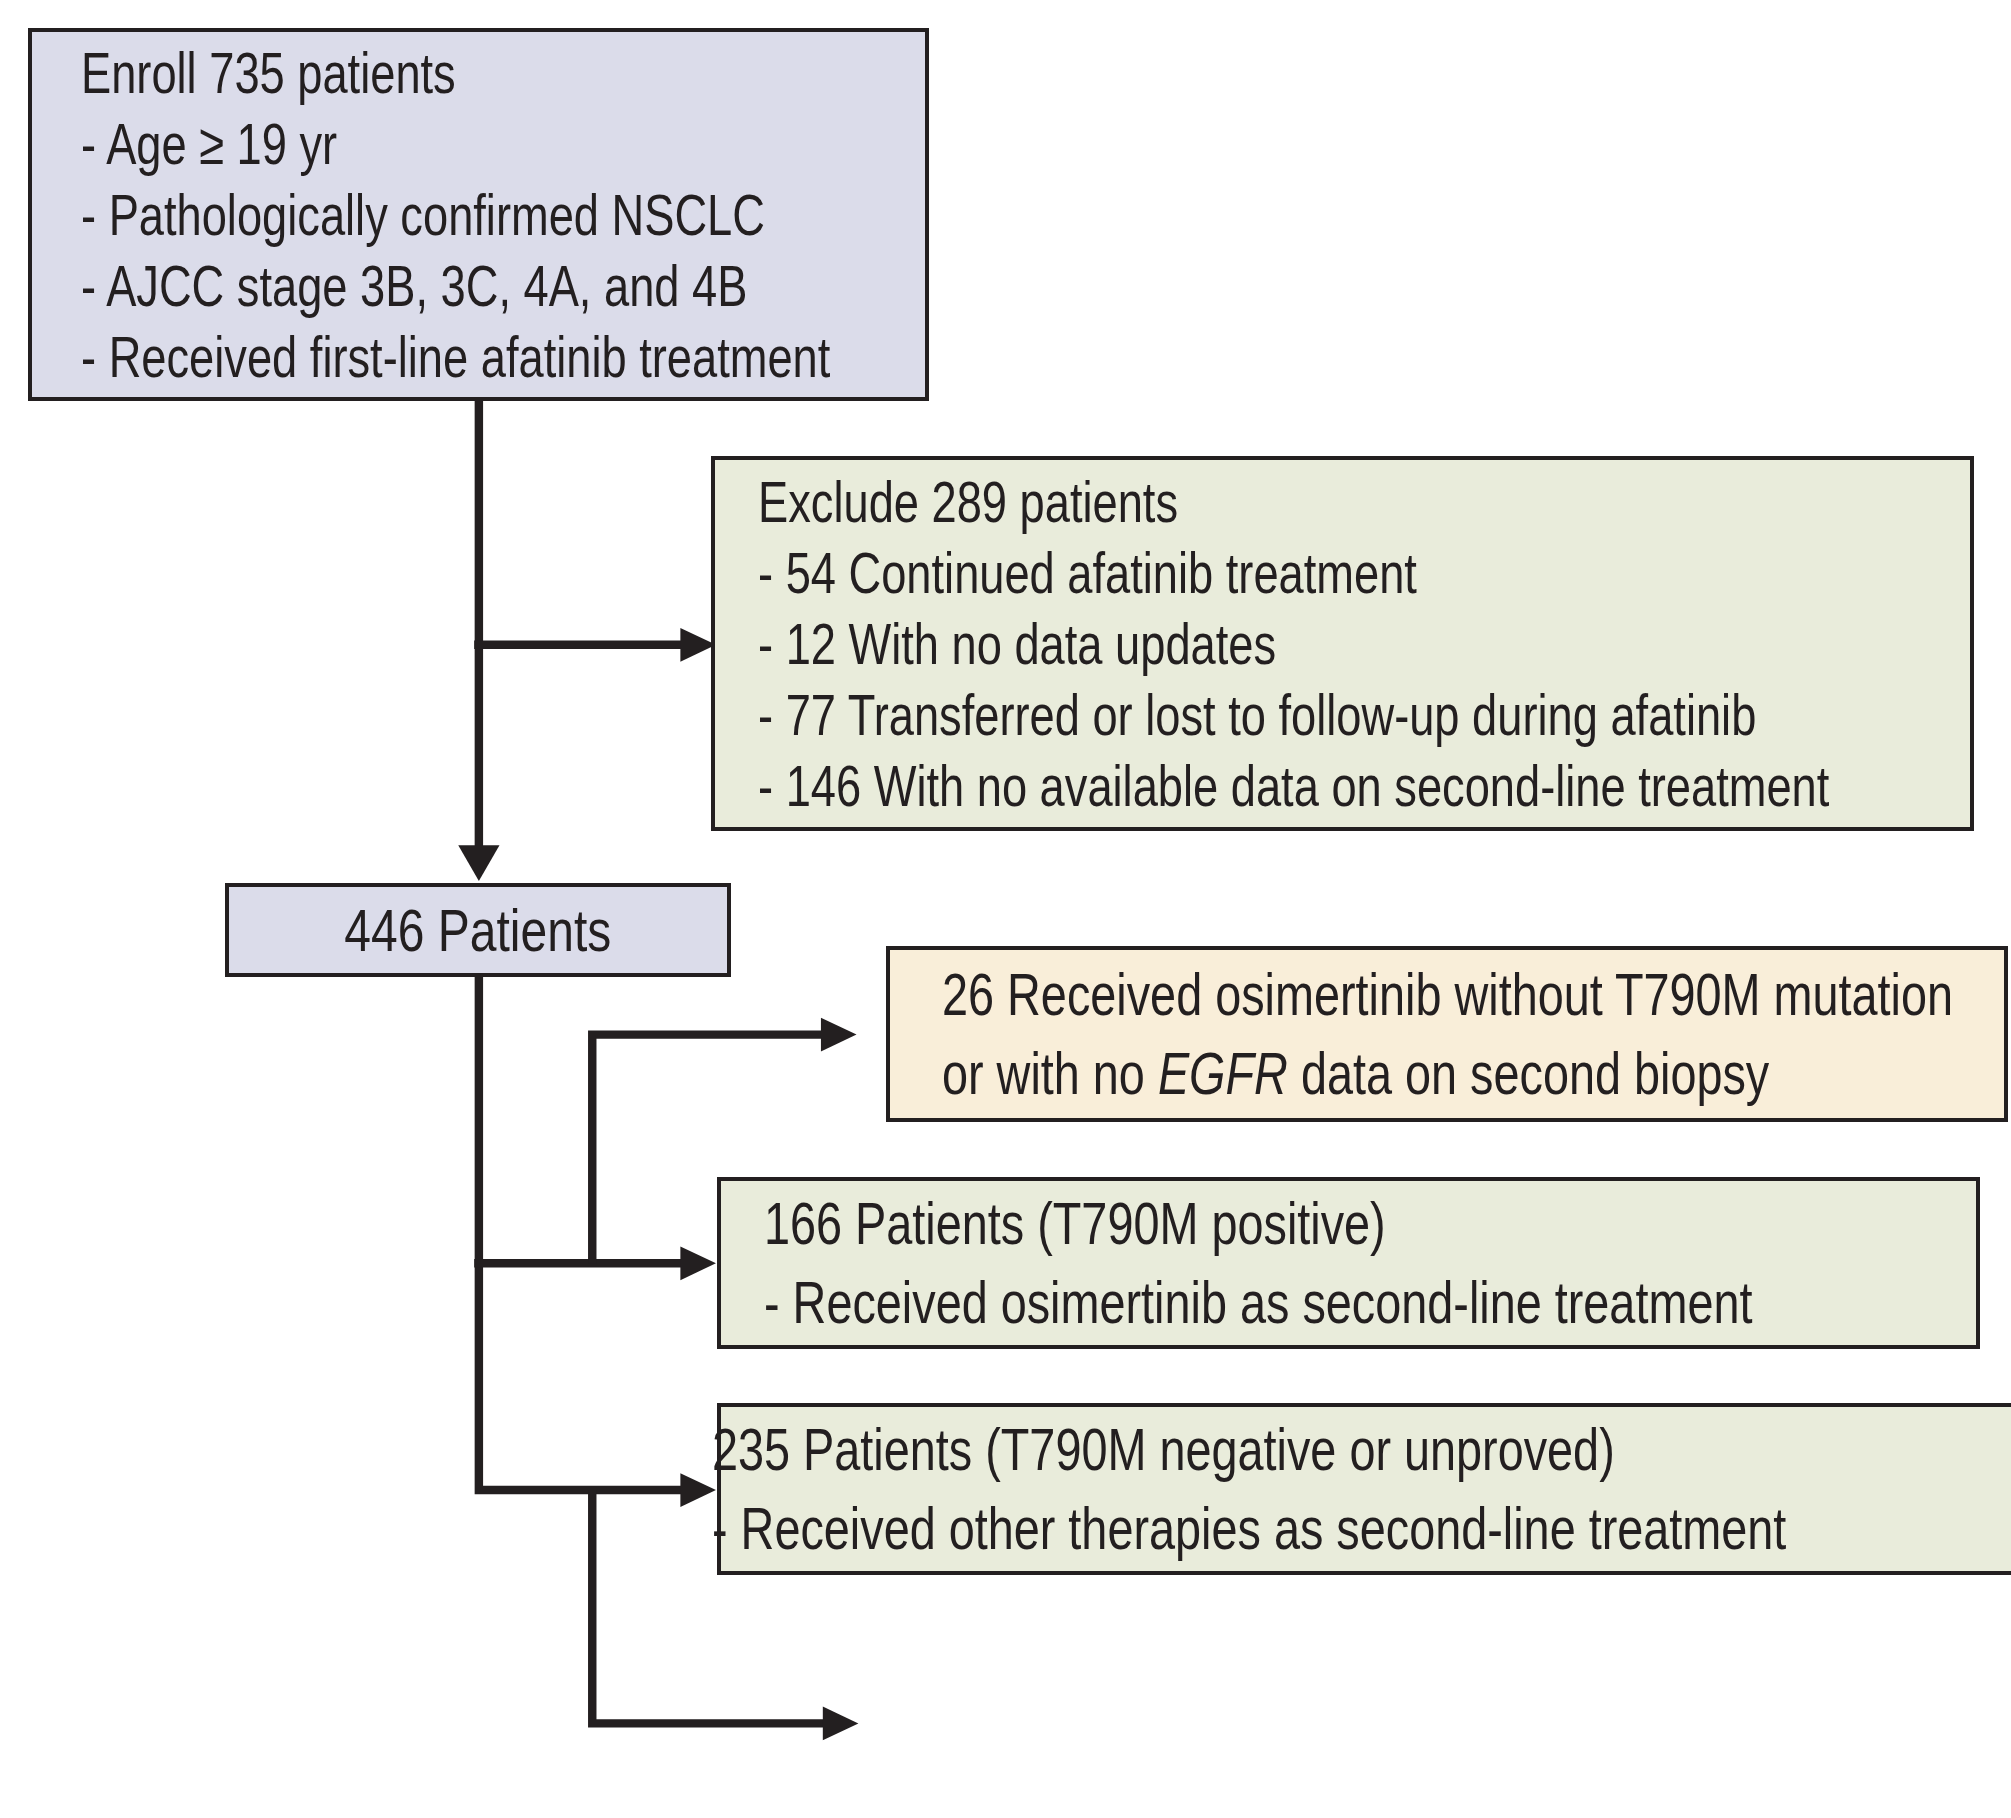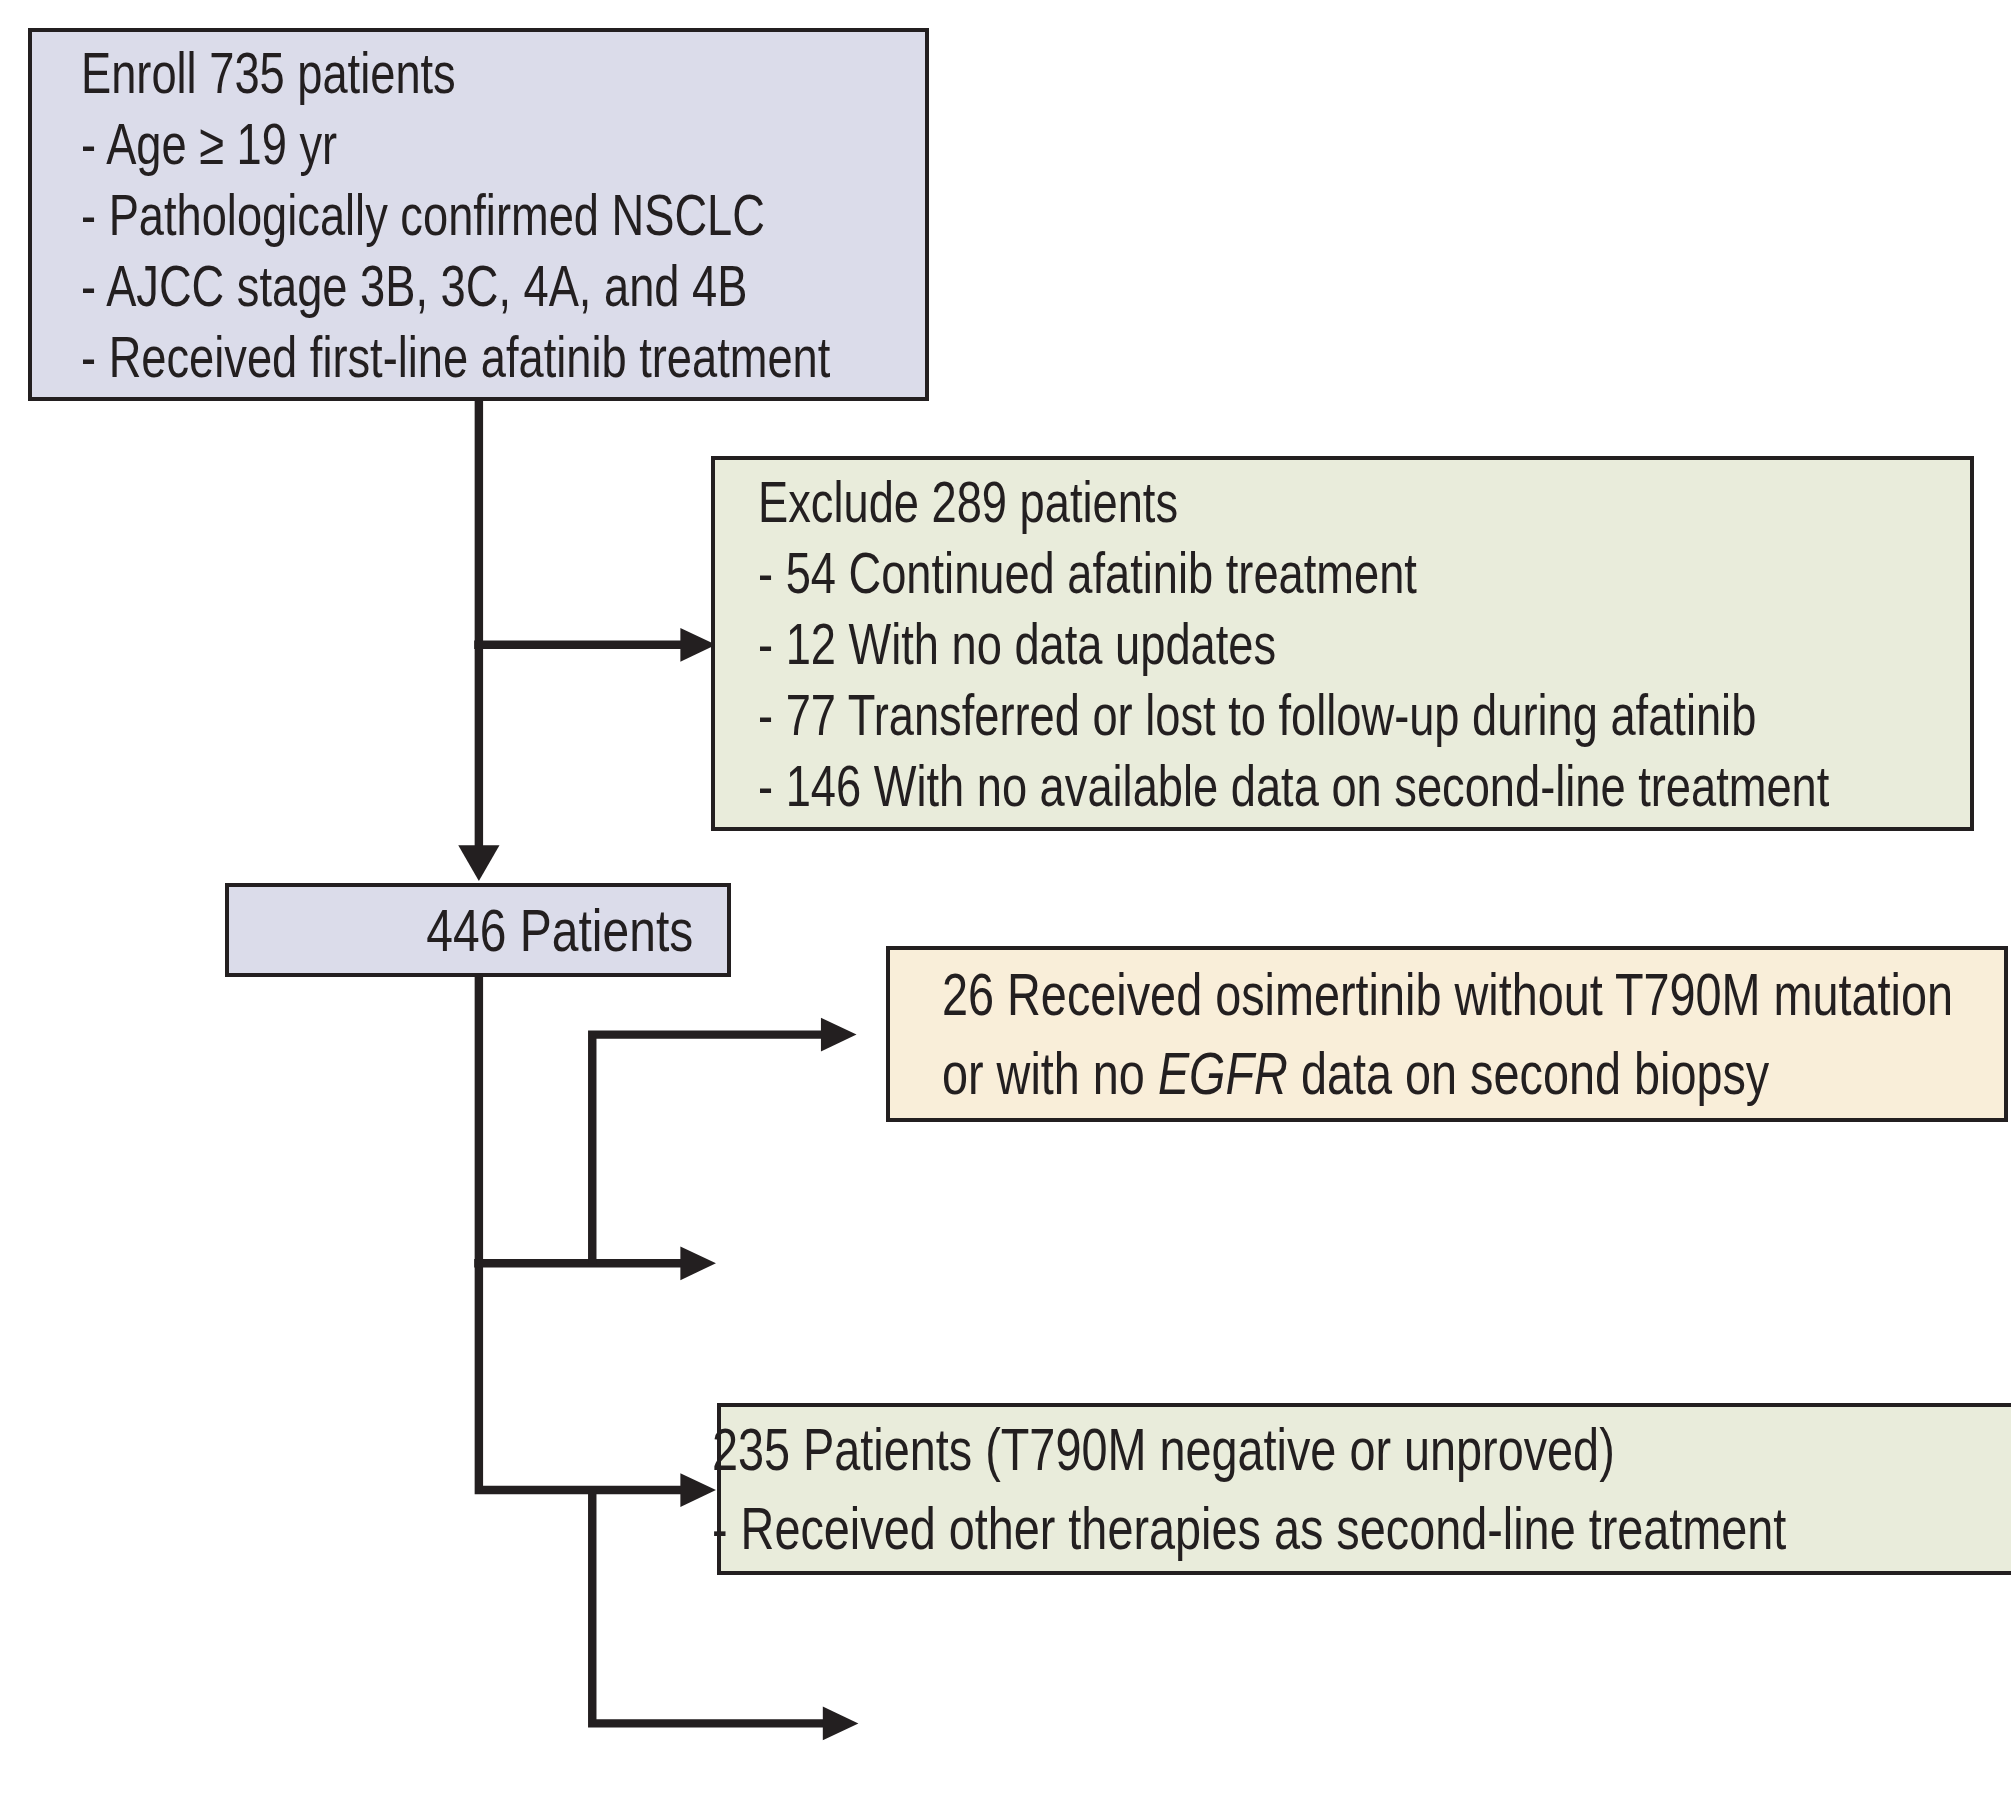--- a/index.html
+++ b/index.html
@@ -39,21 +39,21 @@
     transform:scaleX(0.80);
     transform-origin:center center;
     white-space:nowrap;
     text-align:center;
     font-size:60px;
   }
   .five .txt{font-size:58px;line-height:71px;}
   .two  .txt{font-size:60px;line-height:79px;}
   #box-enroll  {left:28px;  top:28px;   width:901px;  height:373px; padding-left:49px;}
   #box-exclude {left:711px; top:456px;  width:1263px; height:375px; padding-left:43px;}
-  #box-446     {left:225px; top:883px;  width:506px;  height:94px; align-items:flex-end;}
+  #box-446     {left:225px; top:883px;  width:506px;  height:94px; align-items:center;}
   #box-26      {left:857px; top:946px; width:1122px; height:176px; padding-left:52px;margin-left:29px;}
   #box-166     {left:717px; top:1177px; width:1263px; height:172px; padding-left:43px;}
   #box-235     {left:717px; top:1403px; width:1324px; height:172px; padding-left:43px;align-items:center;}
   #box-19      {left:859px; top:1638px; width:867px;  height:171px; padding-left:52px;}
   .it{font-style:italic;}
 </style>
 </head>
 <body>
 
 <div class="canvas">
@@ -103,20 +103,26 @@
     <div class="txt-center">446 Patients</div>
   </div>
 
   <div class="box cream two" id="box-26">
     <div class="txt">
       <div>26 Received osimertinib without T790M mutation</div>
       <div><span>or with no </span><span class="it">EGFR</span><span> data on second biopsy</span></div>
     </div>
   </div>
 
+  <div class="box green two" id="box-166">
+    <div class="txt">
+      <div>166 Patients (T790M positive)</div>
+      <div>- Received osimertinib as second-line treatment</div>
+    </div>
+  </div>
 
   <div class="box green two" id="box-235">
     <div class="txt">
       <div>235 Patients (T790M negative or unproved)</div>
       <div>- Received other therapies as second-line treatment</div>
     </div>
   </div>
 
 
 </div>

